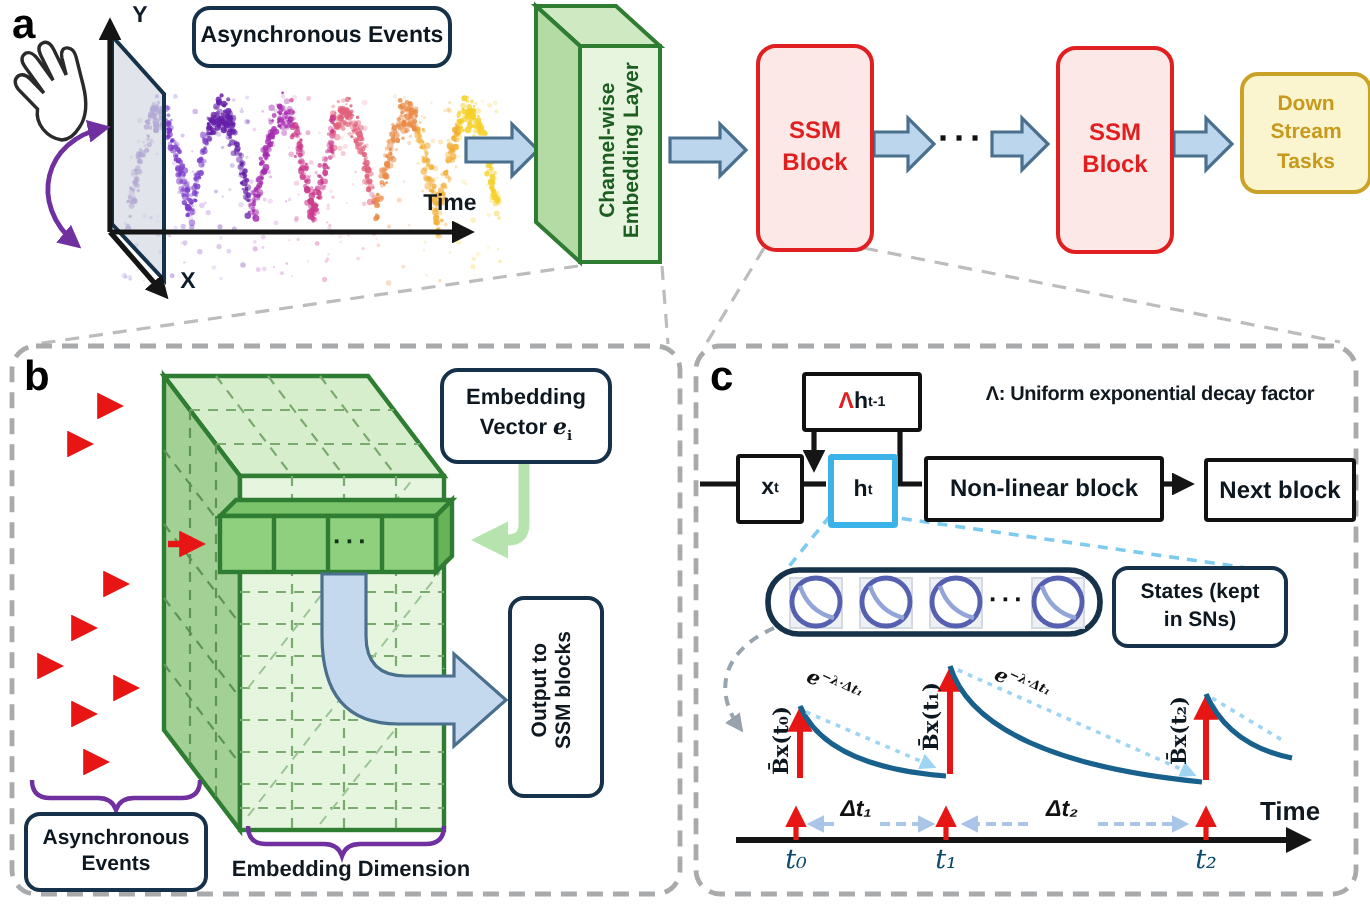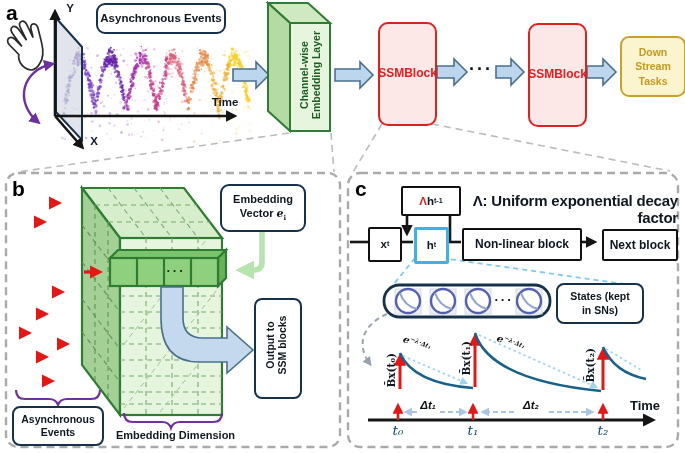--- a/index.html
+++ b/index.html
@@ -9,21 +9,21 @@
   .panel-label{position:absolute;font-size:21px;font-weight:700;color:#000;line-height:1;}
   .box{position:absolute;background:#fff;border:2.4px solid #16324a;border-radius:9px;
        display:flex;flex-direction:column;align-items:center;justify-content:center;
        text-align:center;font-weight:700;color:#0d1720;line-height:1.25;}
   .lbl{position:absolute;font-weight:700;color:#101820;line-height:1.15;text-align:center;}
   .rot{transform:rotate(-90deg);}
   sub{font-size:0.62em;} sup{font-size:0.62em;}
   .serif{font-family:"DejaVu Serif",serif;}
   .redtxt{color:#e02020;}
   .ssmbox{position:absolute;background:#fce8e6;border:2.5px solid #e02020;border-radius:10px;
-          display:flex;flex-direction:row;align-items:center;justify-content:center;
+          display:flex;flex-direction:column;align-items:center;justify-content:center;
           font-weight:700;font-size:12px;color:#e02020;text-align:center;line-height:1.3;}
   .downbox{position:absolute;background:#fbf5cf;border:2.5px solid #c9a227;border-radius:9px;
           display:flex;flex-direction:column;align-items:center;justify-content:center;
           font-weight:700;font-size:10.5px;color:#c79a1e;text-align:center;line-height:1.35;}
   .vlab{position:absolute;font-family:"DejaVu Serif",serif;font-weight:700;font-size:10.5px;
         width:50px;text-align:center;transform:rotate(-90deg);color:#0d1720;line-height:1;}
   .explab{position:absolute;font-family:"DejaVu Serif",serif;font-weight:700;font-style:italic;
         font-size:10px;transform-origin:left top;color:#111;line-height:1;}
   .tlab{position:absolute;font-family:"DejaVu Serif",serif;font-style:italic;font-size:13.5px;
         width:28px;text-align:center;color:#0c4a6e;line-height:1;}
@@ -1672,21 +1672,21 @@
       <div>Events</div>
 </div>
 <div class="lbl" style="left:103px;top:429px;width:145px;font-size:11px;">Embedding Dimension</div>
 
 <div class="panel-label" style="left:355px;top:178px;">c</div>
 <div class="box" style="left:401px;top:186px;width:56px;height:26px;border:2.6px solid #111;border-radius:2px;font-size:11.5px;flex-direction:row;">
   <span class="redtxt">Λ</span>
       <span>h</span>
       <sub>t-1</sub>
 </div>
-<div class="lbl" style="left:472px;top:192px;width:206px;font-size:15px;letter-spacing:-0.2px;text-align:right;">Λ: Uniform exponential decay factor</div>
+<div class="lbl" style="left:472px;top:192px;width:206px;font-size:10px;letter-spacing:-0.2px;text-align:center;">Λ: Uniform exponential decay factor</div>
 <div class="box" style="left:368px;top:227px;width:30px;height:31px;border:2.6px solid #111;border-radius:2px;font-size:11.5px;flex-direction:row;">
   <span>x</span>
       <sub>t</sub>
 </div>
 <div class="box" style="left:414px;top:227px;width:29px;height:31px;border:3px solid #3bb3e8;border-radius:2px;font-size:11.5px;flex-direction:row;">
   <span>h</span>
       <sub>t</sub>
 </div>
 <div class="box" style="left:462px;top:228px;width:116px;height:29px;border:2.8px solid #111;border-radius:2px;font-size:12px;">Non-linear block</div>
 <div class="box" style="left:602px;top:229px;width:72px;height:28px;border:2.8px solid #111;border-radius:2px;font-size:12px;">Next block</div>

